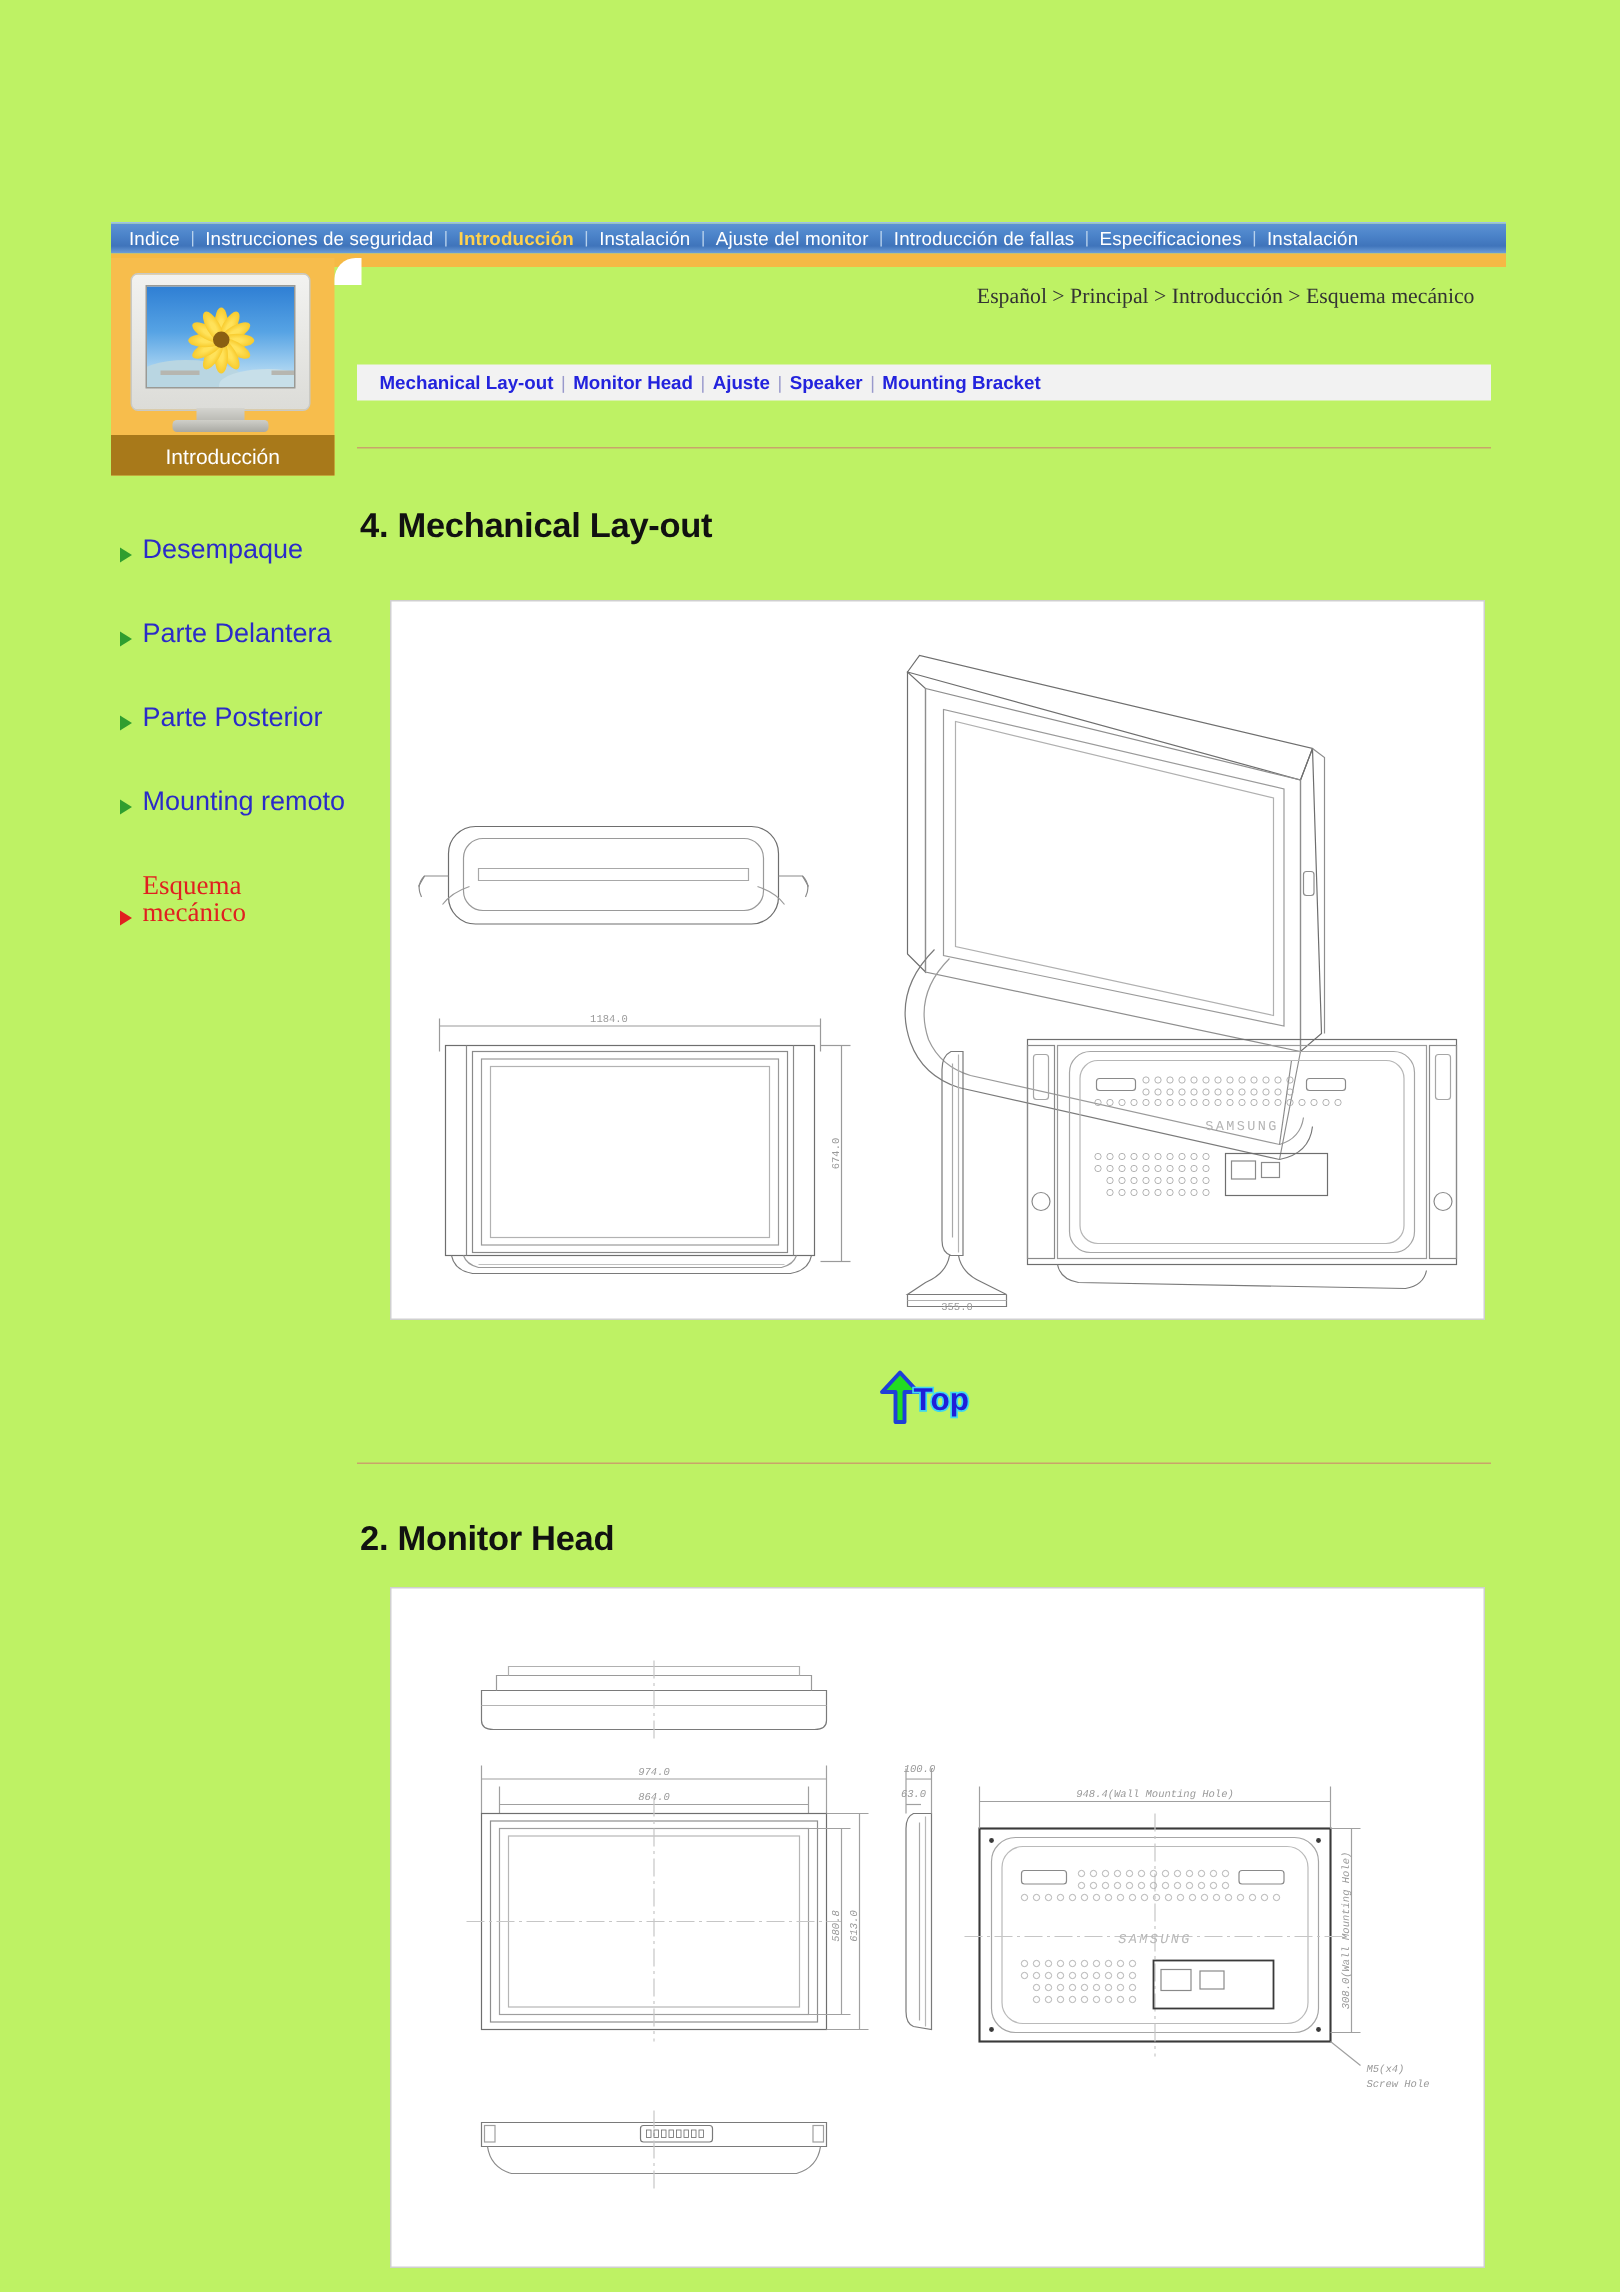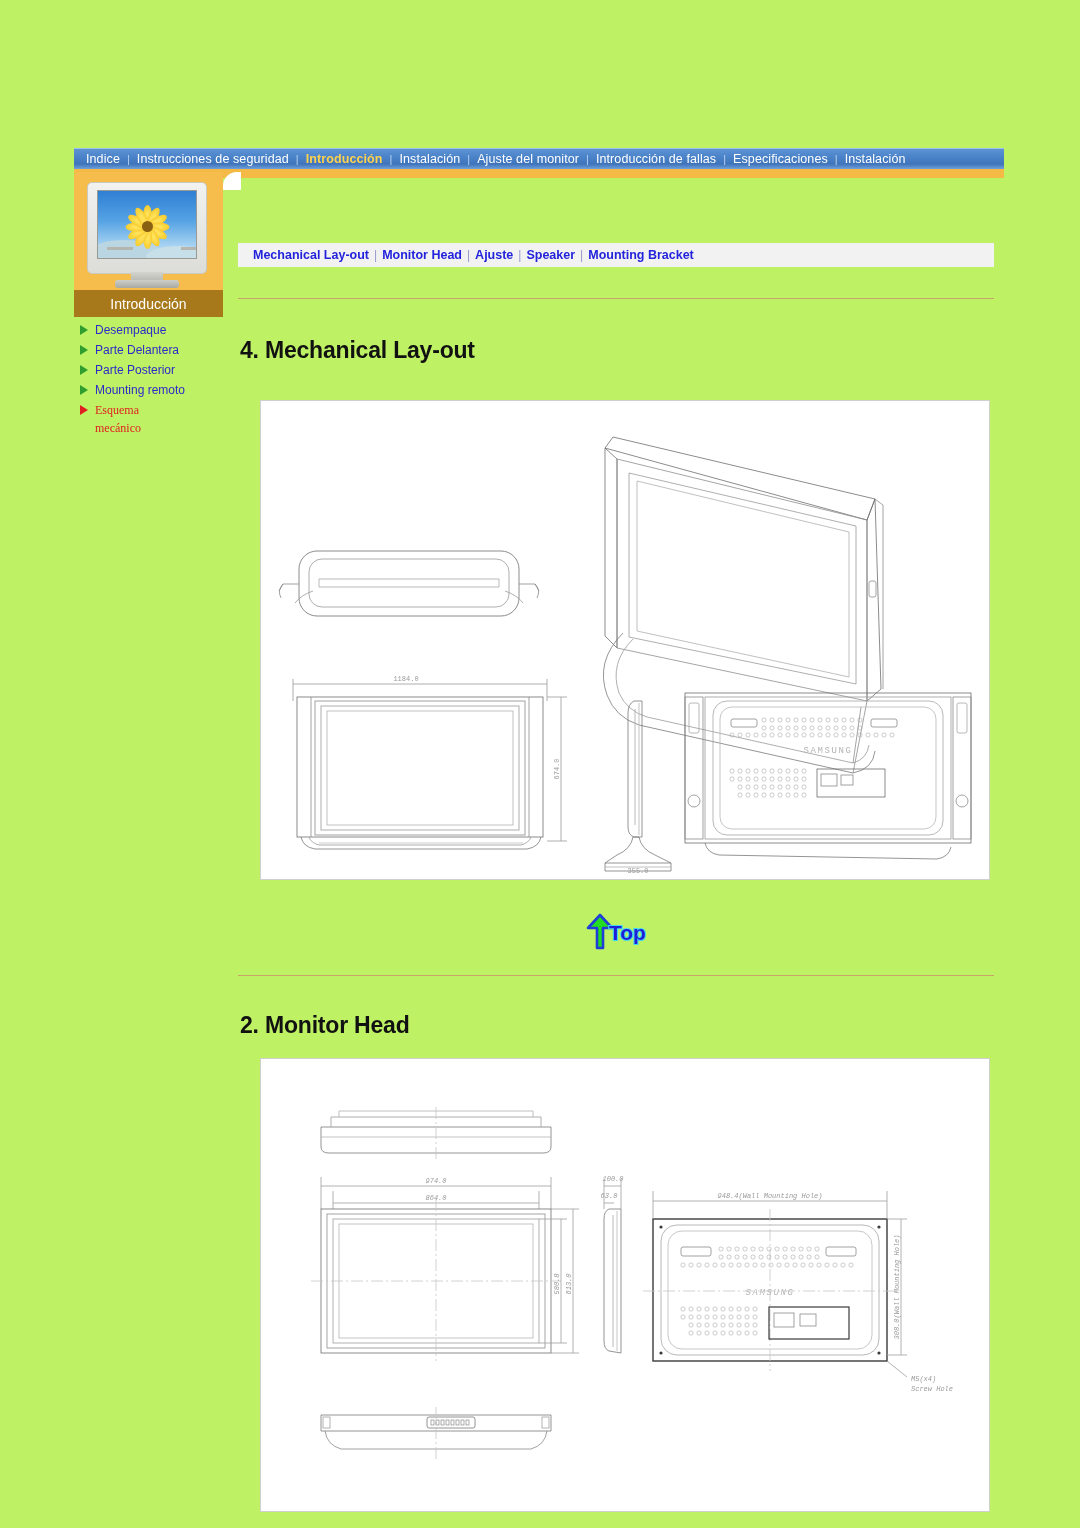--- a/index.html
+++ b/index.html
@@ -143,24 +143,25 @@
 
   
   .side-menu {
     position: absolute;
     left: 74px;
     top: 320px;
     width: 160px;
   }
   .side-item {
     display: flex;
-    align-items: flex-start;
+    align-items: flex-end;
     padding: 1px 0 1px 4px;
-    font-size: 12px;
+    font-size: 18px;
     line-height: 18px;
+    margin-top: 36px;
   }
   .side-item .tri {
     width: 0; height: 0;
     border-left: 8px solid #2f9e2f;
     border-top: 5px solid transparent;
     border-bottom: 5px solid transparent;
     margin: 4px 7px 0 2px;
     flex: none;
   }
   .side-item.active .tri { border-left-color: #e02020; }
@@ -315,20 +316,21 @@
       <span class="lbl">Mounting remoto</span>
     </div>
     <div class="side-item active">
       <span class="tri"></span>
       <span class="lbl" style="max-width:92px">Esquema mecánico</span>
     </div>
   </div>
 
   <div class="content-round"></div>
 
+  <div class="breadcrumb">Español &gt; Principal &gt; Introducción &gt; Esquema mecánico</div>
 
   <div class="subnav">
     <a href="#">Mechanical Lay-out</a>
     <span class="sep">|</span>
     <a href="#">Monitor Head</a>
     <span class="sep">|</span>
     <a href="#">Ajuste</a>
     <span class="sep">|</span>
     <a href="#">Speaker</a>
     <span class="sep">|</span>

